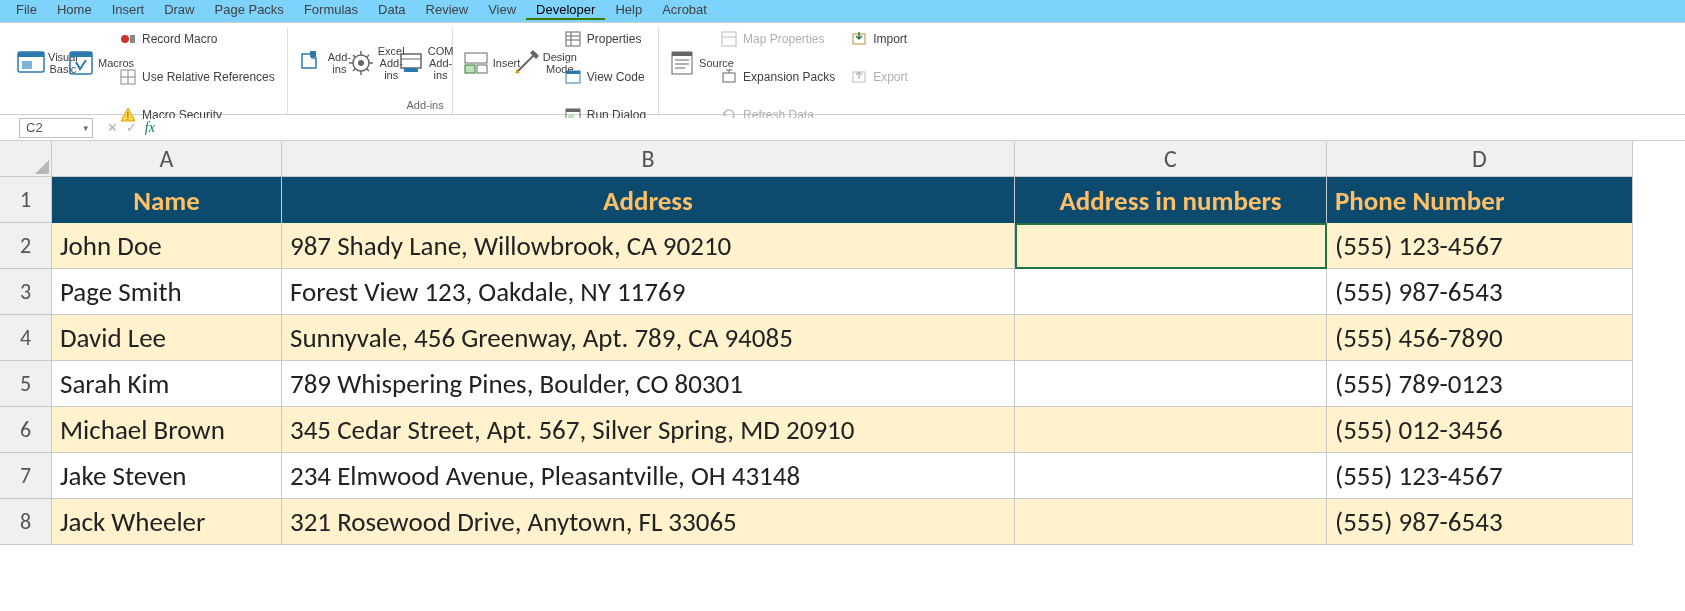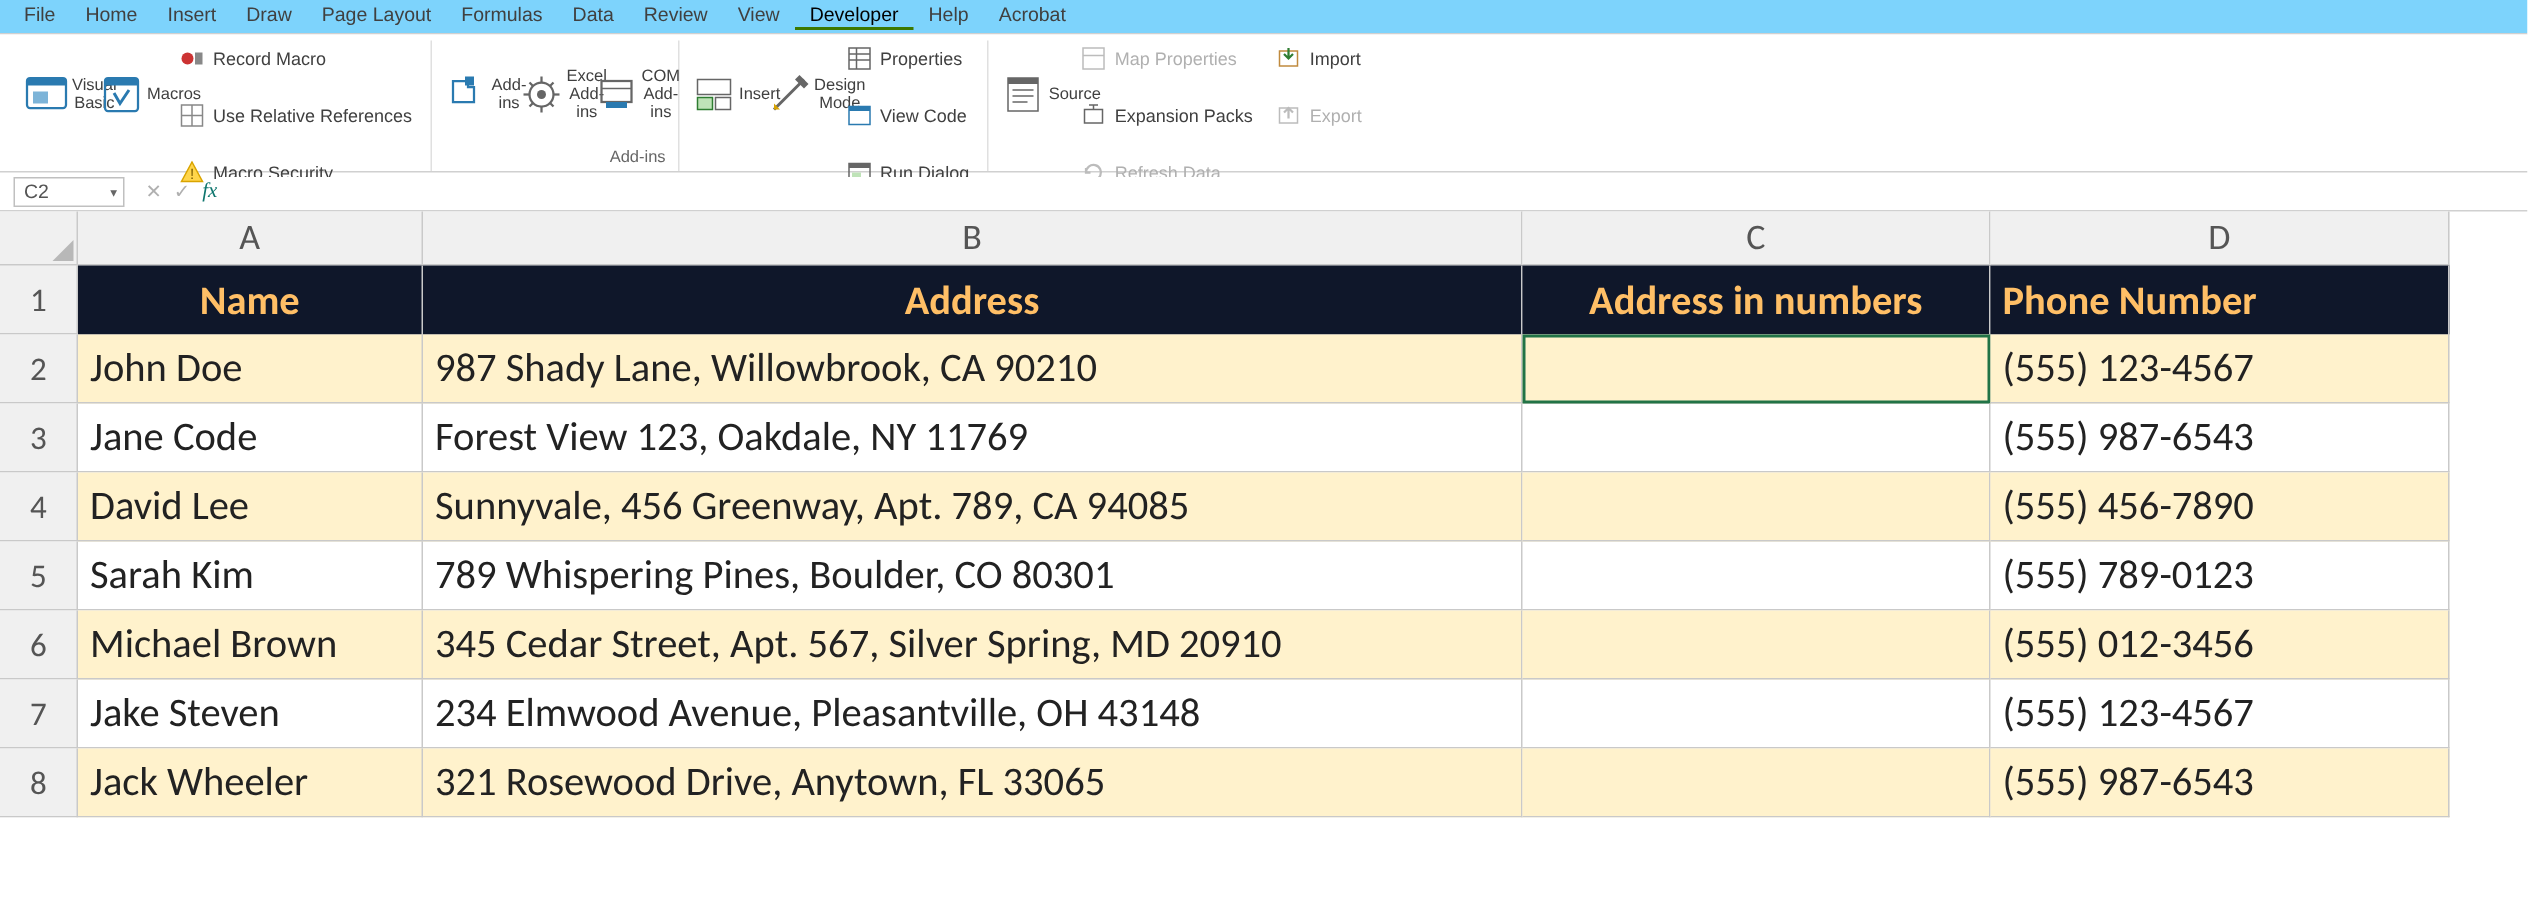--- a/index.html
+++ b/index.html
@@ -21,56 +21,56 @@
   .big-btn { display:flex; flex-direction:row; align-items:center; justify-content:flex-start; width:48px; height:68px; padding-top:4px; gap:2px; cursor:default;}
   .big-btn .icon { width:30px; height:30px; display:flex; align-items:center; justify-content:center; }
   .big-btn .lbl { font-size:11px; text-align:center; line-height:12px; }
   .small-list { display:flex; flex-direction:column; gap:18px; padding-top:2px; }
   .small-btn { display:flex; align-items:center; gap:6px; height:20px; padding:0 4px; cursor:default; white-space:nowrap;}
   .small-btn.disabled { color:#b0b0b0; }
   .small-btn .icon { width:16px; height:16px; display:flex; align-items:center; justify-content:center; flex-shrink:0;}
   svg { display:block; }
 
   
-  .fxbar { display:flex; align-items:center; height:26px; border-bottom:1px solid #d0d0d0; font-size:13px; color:#555; padding-left:9px;}
+  .fxbar { display:flex; align-items:center; height:26px; border-bottom:1px solid #d0d0d0; font-size:13px; color:#555; padding-left:19px;}
   .namebox { width:74px; height:20px; border:1px solid #c0c0c0; display:flex; align-items:center; justify-content:space-between; padding:0 4px 0 6px; background:#fff;}
   .namebox .dd{font-size:9px;color:#666;}
   .fx-sep{width:14px;}
   .fx-controls{display:flex;align-items:center;gap:8px;color:#b0b0b0;}
   .fx-controls .fxlabel{font-style:italic;font-family:"Times New Roman",serif;font-size:14px;color:#0f766e;}
   .fx-input{flex:1;height:20px;border:none;outline:none;padding-left:6px;}
 
   
   .sheet { display:block; }
   .colhead-row { display:flex; height:36px; }
   .corner { width:52px; background:#f0f0f0; border-right:1px solid #c9c9c9; border-bottom:1px solid #c9c9c9; position:relative;}
   .corner::after{content:"";position:absolute;right:2px;bottom:2px;width:0;height:0;border-left:14px solid transparent;border-bottom:14px solid #b8b8b8;}
   .colhead { background:#f0f0f0; border-right:1px solid #c9c9c9; border-bottom:1px solid #c9c9c9; display:flex; align-items:center; justify-content:center; font-size:24px; color:#555; font-family:Calibri,Arial,sans-serif;}
   .colA{width:230px;} .colB{width:733px;} .colC{width:312px;} .colD{width:306px;}
 
   .datarow { display:flex; height:46px; }
   .rowhead { width:52px; background:#f0f0f0; border-right:1px solid #c9c9c9; border-bottom:1px solid #c9c9c9; display:flex; align-items:center; justify-content:center; font-size:22px; color:#555; font-family:Calibri,Arial,sans-serif;}
   .cell { border-right:1px solid #c9c9c9; border-bottom:1px solid #c9c9c9; display:flex; align-items:center; padding:0 8px; font-family:Calibri,Arial,sans-serif; font-size:27px; color:#222; overflow:hidden; white-space:nowrap;}
-  .headerrow .cell { background:#0f172a; color:#ffbf66; font-weight:700; font-size:27px; justify-content:center;}
+  .headerrow .cell { background:#0c4a6e; color:#ffbf66; font-weight:700; font-size:27px; justify-content:center;}
   .band .cell { background:#fff2cc; }
   .cell.colC{border-right:1px solid #c9c9c9;}
   .cell.colD{justify-content:flex-start;}
   .headerrow .cell.colD, .headerrow .cell.colC, .headerrow .cell.colA, .headerrow .cell.colB { border-bottom:none;}
   
   .cell.selected { outline:2px solid #217346; outline-offset:-2px; }
 </style>
 </head>
 <body>
 
 <div class="menubar">
   <div class="menu-item">File</div>
   <div class="menu-item">Home</div>
   <div class="menu-item">Insert</div>
   <div class="menu-item">Draw</div>
-  <div class="menu-item">Page Layout</div>
+  <div class="menu-item">Page Packs</div>
   <div class="menu-item">Formulas</div>
   <div class="menu-item">Data</div>
   <div class="menu-item">Review</div>
   <div class="menu-item">View</div>
   <div class="menu-item active">Developer</div>
   <div class="menu-item">Help</div>
   <div class="menu-item">Acrobat</div>
 </div>
 <div class="menubar-underline"></div>
 
@@ -337,21 +337,21 @@
   <div class="datarow band">
     <div class="rowhead">2</div>
     <div class="cell colA">John Doe</div>
     <div class="cell colB">987 Shady Lane, Willowbrook, CA 90210</div>
     <div class="cell colC selected"></div>
     <div class="cell colD">(555) 123-4567</div>
   </div>
 
   <div class="datarow">
     <div class="rowhead">3</div>
-    <div class="cell colA">Jane Code</div>
+    <div class="cell colA">Page Smith</div>
     <div class="cell colB">Forest View 123, Oakdale, NY 11769</div>
     <div class="cell colC"></div>
     <div class="cell colD">(555) 987-6543</div>
   </div>
 
   <div class="datarow band">
     <div class="rowhead">4</div>
     <div class="cell colA">David Lee</div>
     <div class="cell colB">Sunnyvale, 456 Greenway, Apt. 789, CA 94085</div>
     <div class="cell colC"></div>

